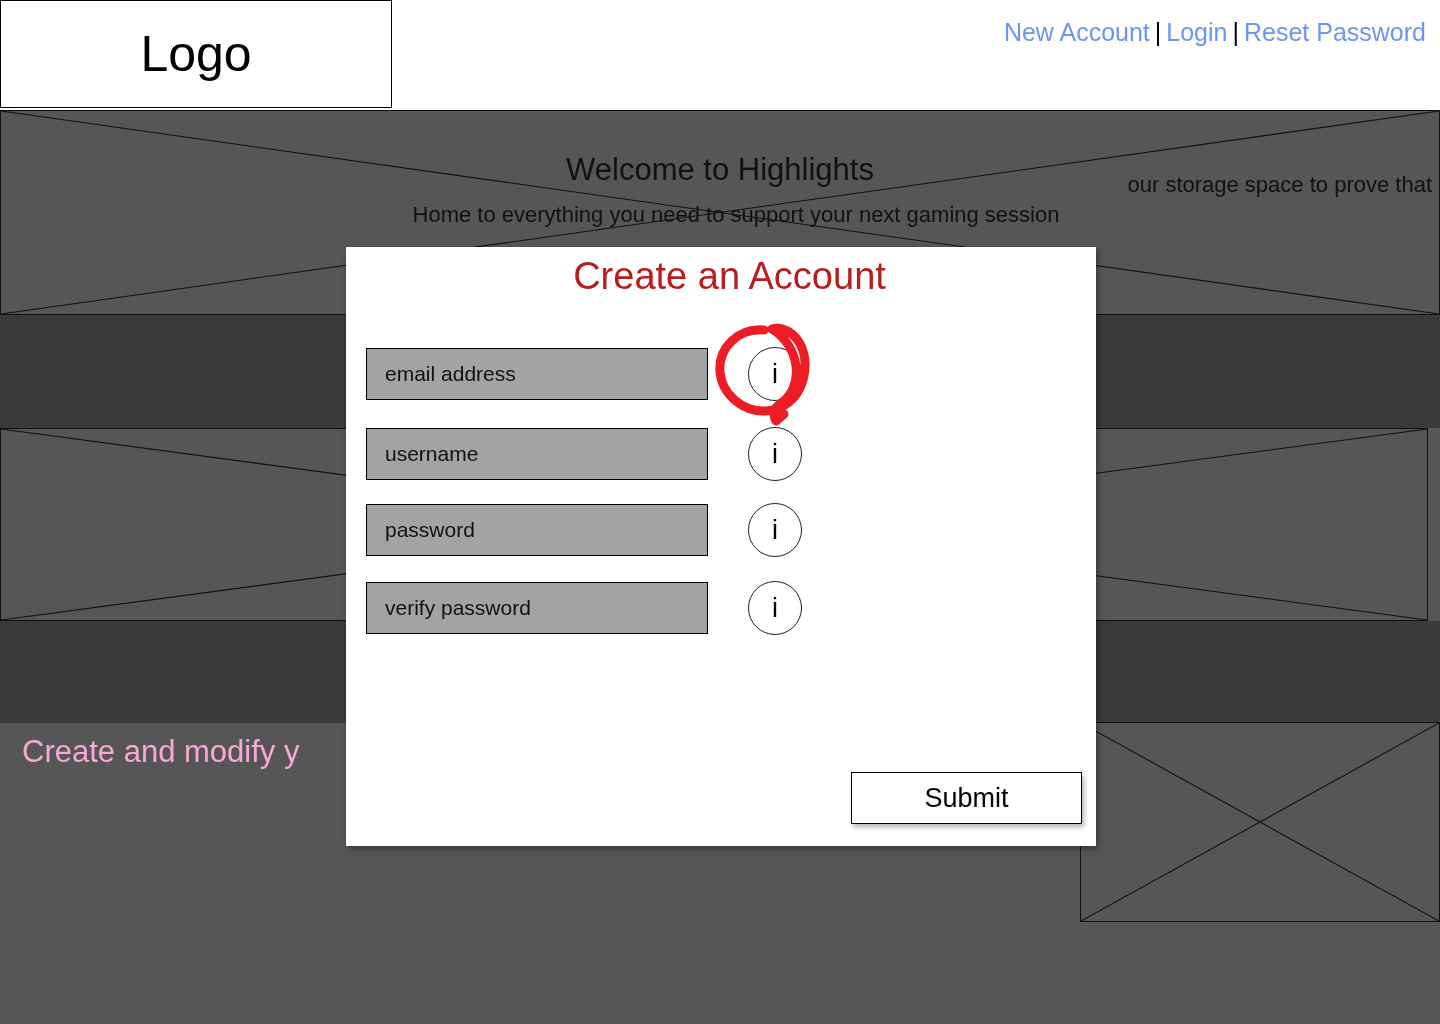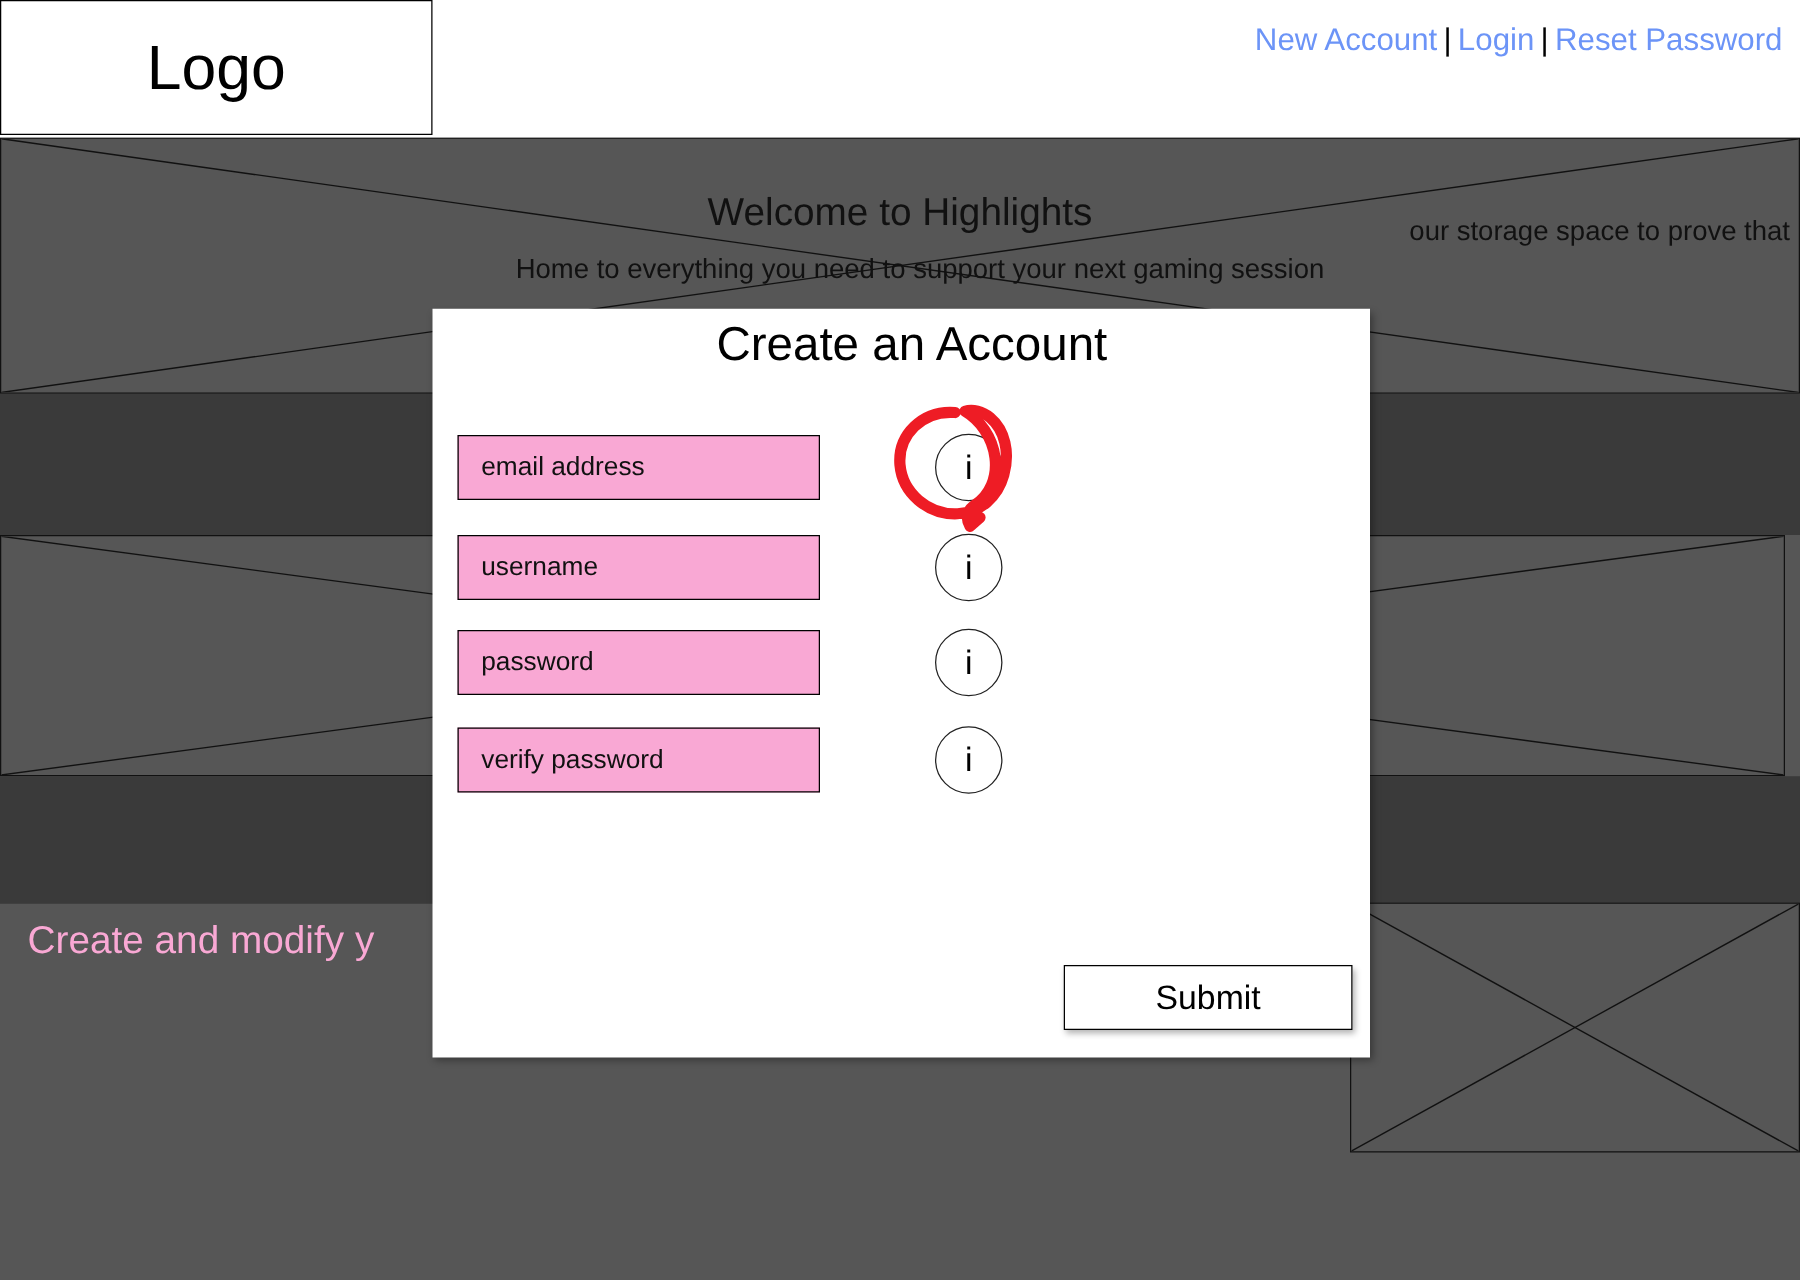--- a/index.html
+++ b/index.html
@@ -23,21 +23,21 @@
   #topbar {
     position: absolute;
     left: 0; top: 0;
     width: 1440px; height: 110px;
     background: #ffffff;
     z-index: 5;
   }
   #logo-box {
     position: absolute;
     left: 0; top: 0;
-    width: 346px; height: 108px;
+    width: 392px; height: 108px;
     border: 1px solid #000000;
     background: #ffffff;
     display: flex;
     align-items: center;
     justify-content: center;
   }
   #logo-text {
     font-size: 50px;
     color: #000000;
     line-height: 1;
@@ -141,35 +141,35 @@
     width: 750px; height: 599px;
     background: #ffffff;
     z-index: 20;
     box-shadow: 2px 3px 6px rgba(0,0,0,0.35);
   }
   #modal-title {
     position: absolute;
     left: 0; right: 0; top: 8px;
     text-align: center;
     font-size: 38px;
-    color: #000000;
+    color: #b91c1c;
     padding-left: 17px;
   }
   .field-row {
     position: absolute;
     left: 20px;
     width: 440px;
     height: 52px;
   }
   .field-input {
     position: absolute;
     left: 0; top: 0;
-    width: 290px; height: 52px;
+    width: 342px; height: 52px;
     border: 1.5px solid #000000;
-    background: #f9a8d4;
+    background: #a3a3a3;
     display: flex;
     align-items: center;
     padding-left: 18px;
     font-size: 21px;
     color: #111111;
   }
   .info-icon {
     position: absolute;
     left: 382px; top: -1px;
     width: 54px; height: 54px;

